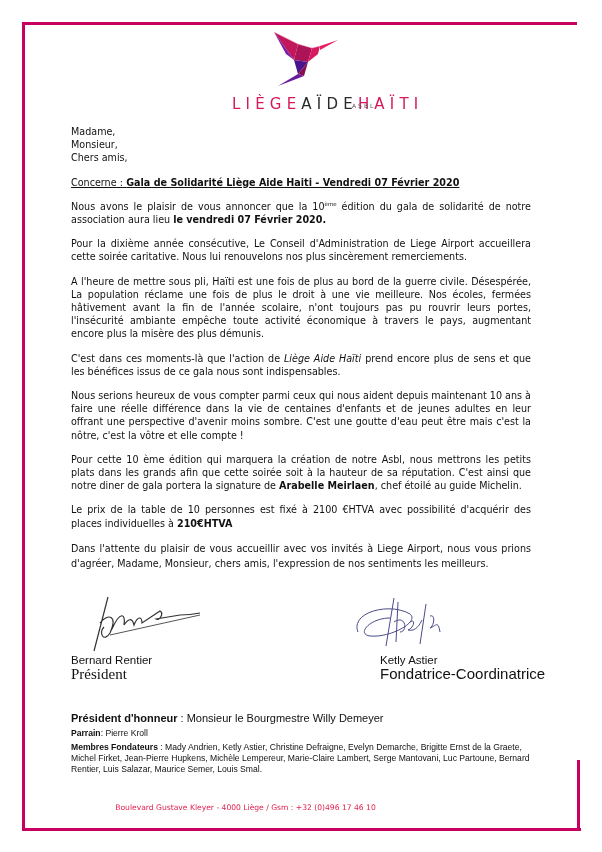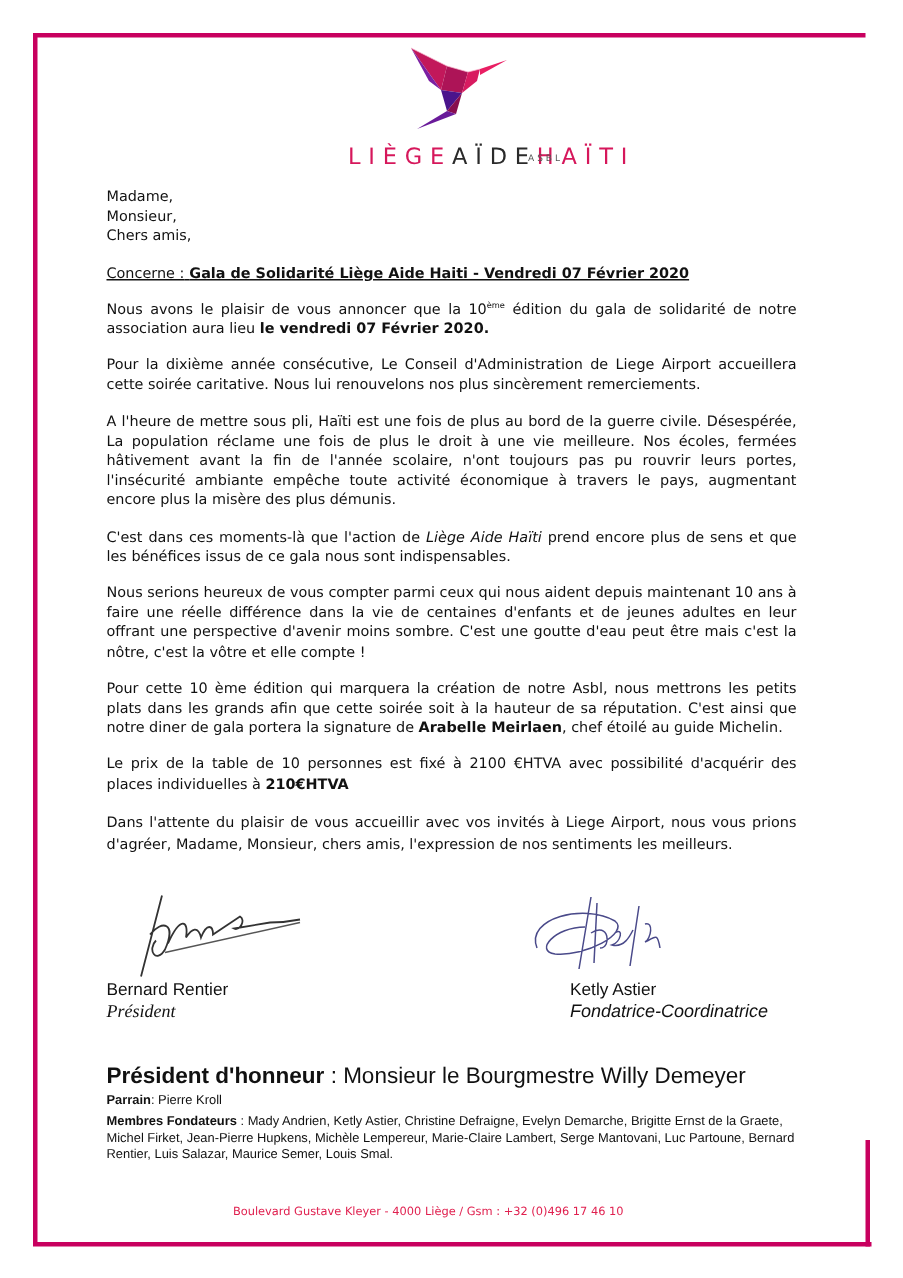--- a/index.html
+++ b/index.html
@@ -16,34 +16,34 @@
     .asbl { position: absolute; left: 132px; top: 74px; font-size: 6px; letter-spacing: 2px; color: #555; }
 
     .content { position: absolute; left: 71px; top: 114px; width: 460px; font-size: 9.6px; line-height: 13.2px; }
     .content p { margin: 0; text-align: justify; }
     .gap { height: 11px; }
     .subject { font-weight: bold; text-decoration: underline; }
     .subject .plain { font-weight: normal; }
     sup { font-size: 5.5px; vertical-align: 4px; line-height: 0; }
 
     .sig { position: absolute; font-family: "Liberation Sans", sans-serif; font-size: 11.5px; line-height: 14px; color: #111; }
-    .sig .title { font-family: "Liberation Serif", serif; font-size: 12px; font-style: italic; }
+    .sig .title { font-family: "Liberation Serif", serif; font-size: 15px; }
     .sig-left { left: 71px; top: 653px; }
     .sig-right { left: 380px; top: 653px; }
     .sig-right .title { font-family: "Liberation Sans", sans-serif; }
     .sig-img-left { position: absolute; left: 90px; top: 593px; }
     .sig-img-right { position: absolute; left: 350px; top: 592px; }
 
     .honor { position: absolute; left: 71px; top: 711px; width: 460px; font-family: "Liberation Sans", sans-serif; color: #111; }
-    .honor .h1 { font-size: 15px; line-height: 14px; }
+    .honor .h1 { font-size: 11px; line-height: 14px; }
     .honor .h1 b { font-weight: bold; }
     .honor .row { font-size: 8.6px; line-height: 11px; margin-top: 3px; }
     .honor .row b { font-weight: bold; }
 
-    .footer { position: absolute; left: 22px; top: 802px; width: 447px; text-align: center; font-family: "DejaVu Sans", sans-serif; font-size: 7.6px; line-height: 11.5px; color: #e0204f; margin-left: 40px; }
+    .footer { position: absolute; left: 22px; top: 802px; width: 447px; text-align: center; font-family: "DejaVu Sans", sans-serif; font-size: 7.6px; line-height: 11.5px; color: #e0204f; }
   </style>
 </head>
 <body>
 
 <div class="frame"></div>
 <div class="frame-bottom"></div>
 <div class="frame-right-bottom"></div>
 
 <div class="logo">
   <svg class="bird" width="80" height="56" viewBox="0 0 80 56">

